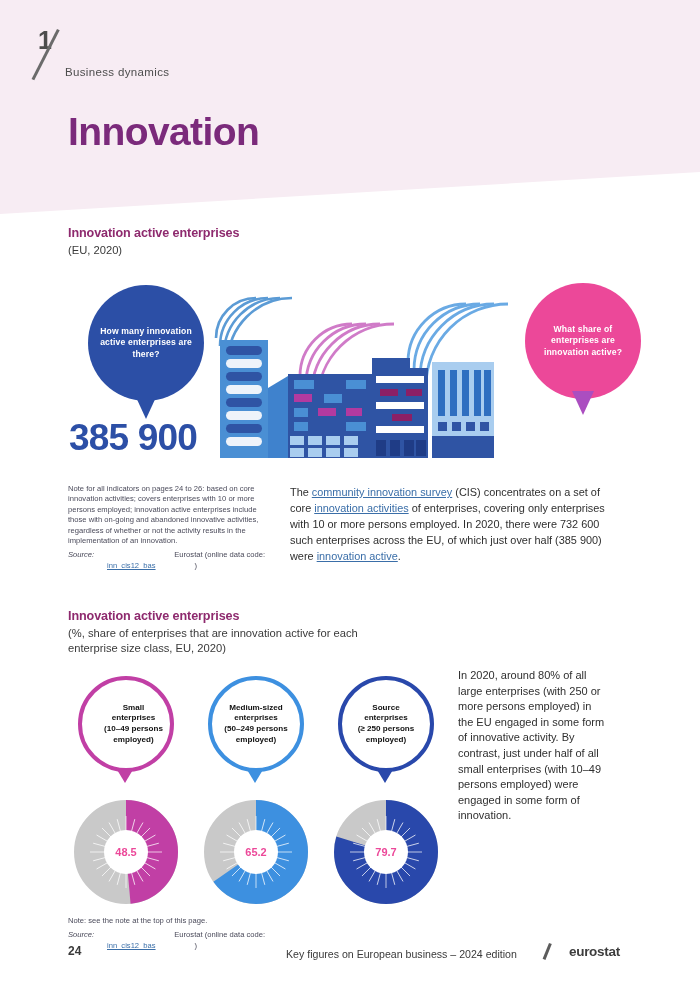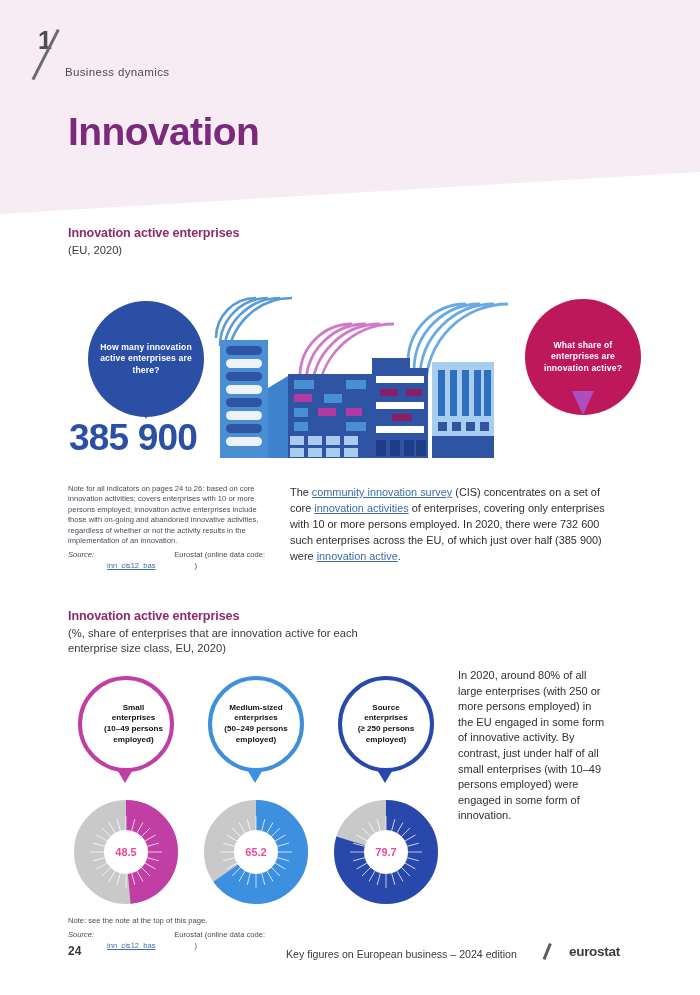--- a/index.html
+++ b/index.html
@@ -50,40 +50,40 @@
     letter-spacing:-0.1px;white-space:nowrap;
   }
   .sec-sub{
     position:absolute;
     font-size:11.2px;color:#3a3a3a;line-height:15px;
   }
 
   
   .bubble{position:absolute;}
   .bubble .circ{
-    position:absolute;left:0;top:16px;border-radius:50%;
+    position:absolute;left:0;top:0;border-radius:50%;
     display:flex;align-items:center;justify-content:center;
   }
   .bubble .tail{
     position:absolute;width:0;height:0;
     border-left:11px solid transparent;
     border-right:11px solid transparent;
   }
   .bubble .txt{
     color:#ffffff;text-align:center;font-weight:bold;
     font-size:8.6px;line-height:11.4px;letter-spacing:0.15px;
     padding:0 10px;
   }
 
   #bubble-howmany{left:88px;top:285px;width:116px;height:140px;}
   #bubble-howmany .circ{width:116px;height:116px;background:#2c4fa6;}
   #bubble-howmany .tail{left:47px;top:110px;border-top:24px solid #2c4fa6;}
 
   #bubble-share{left:525px;top:283px;width:116px;height:140px;}
-  #bubble-share .circ{width:116px;height:116px;background:#be185d;}
+  #bubble-share .circ{width:116px;height:116px;background:#ec4899;}
   #bubble-share .tail{left:47px;top:108px;border-top:24px solid #ab4ec0;}
 
   
   .bignum{
     position:absolute;font-weight:bold;font-size:37px;
     letter-spacing:-0.8px;line-height:1;white-space:nowrap;
   }
   #bignum-count{left:69px;top:419px;color:#2c4fa6;}
   #bignum-share{left:538px;top:419px;color:#ab4ec0;}
 

